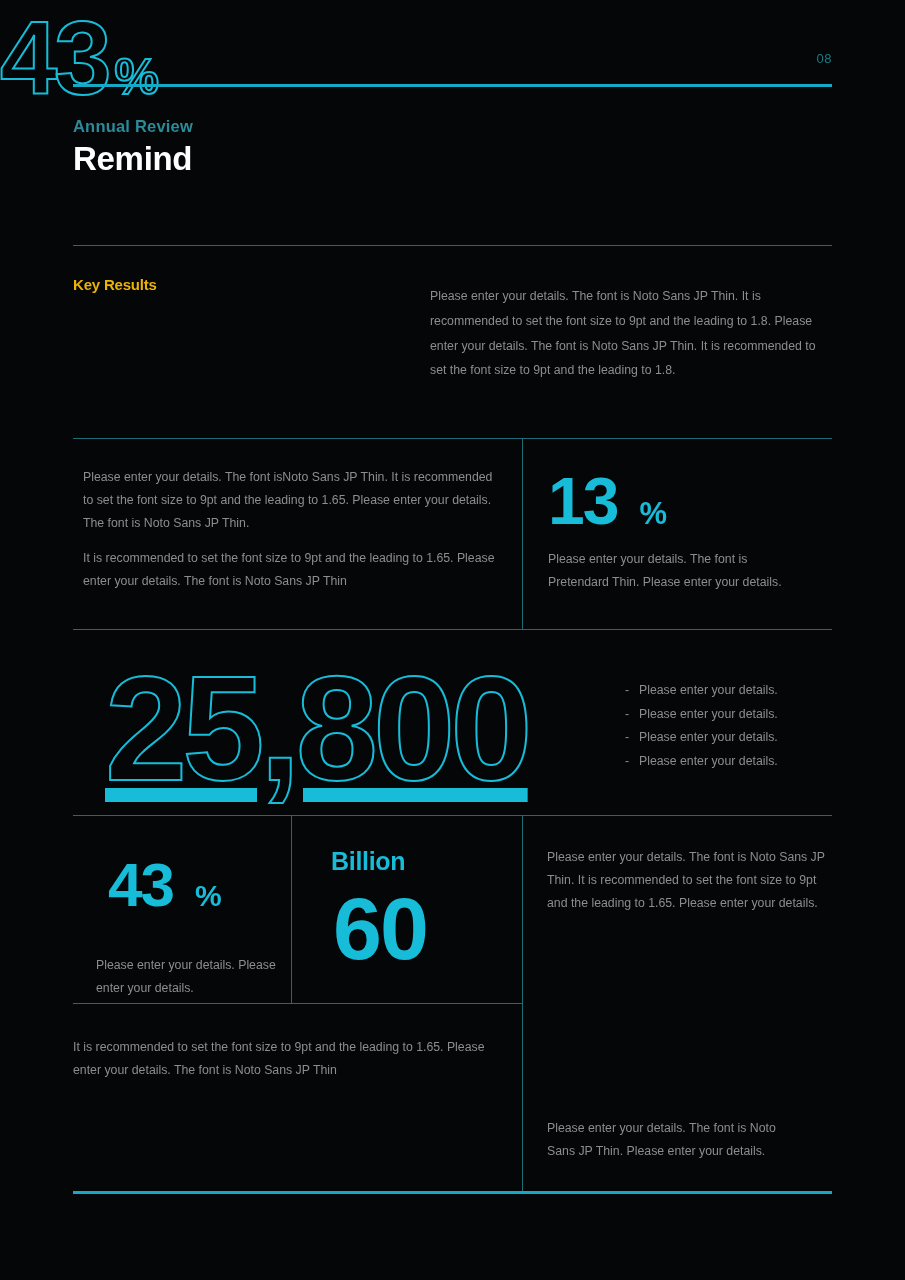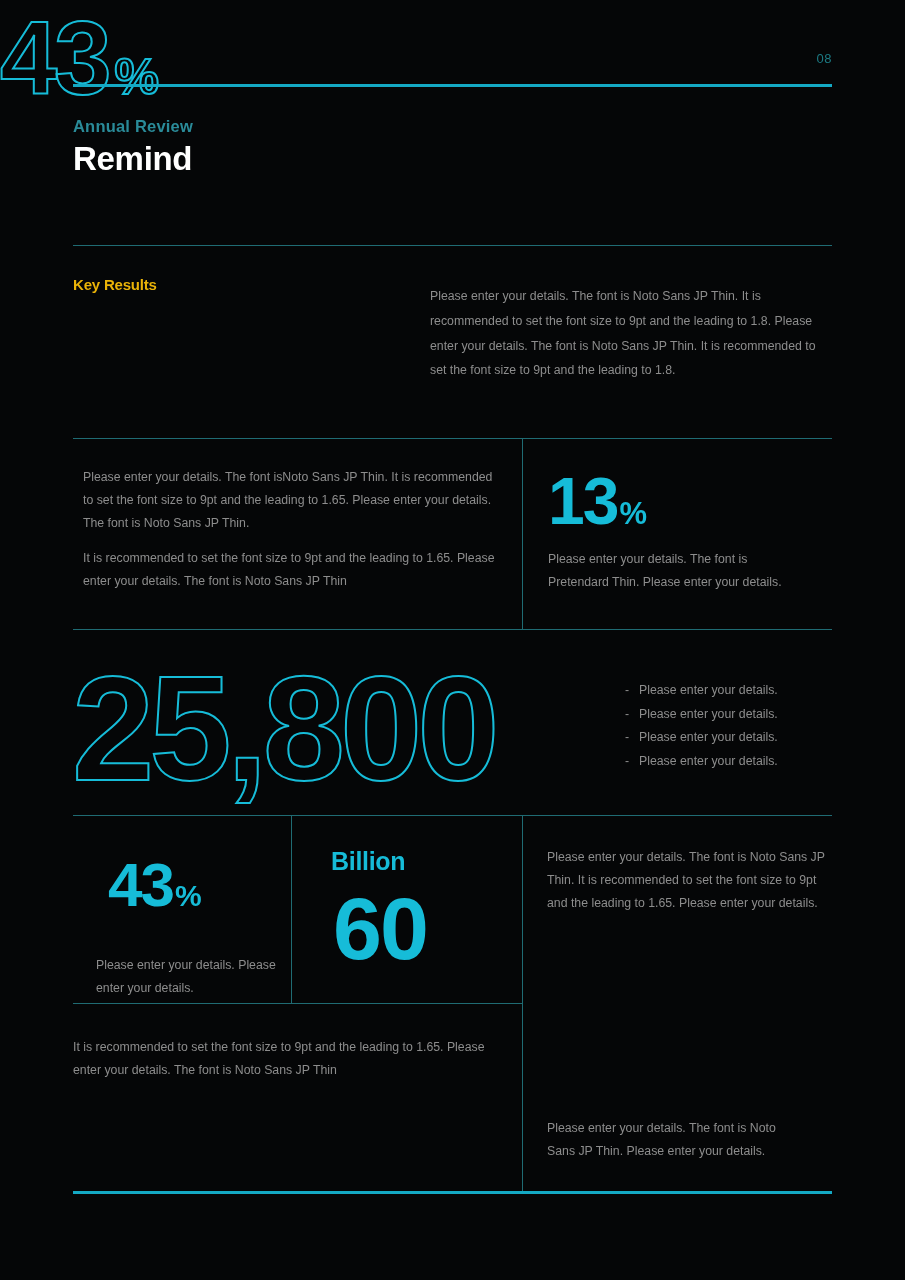--- a/index.html
+++ b/index.html
@@ -97,20 +97,21 @@
     color: #8d8d8d;
   }
   .blk-text p { margin: 0; }
   .blk-text p + p { margin-top: 12px; }
 
   .statline {
     position: absolute;
     display: flex;
     align-items: baseline;
     color: #16bcd8;
+    gap: 20px;
   }
   .statline .num {
     font-size: 66px;
     font-weight: bold;
     line-height: 0.95;
     letter-spacing: -2px;
   }
   .statline .unit {
     font-size: 31px;
     font-weight: bold;
@@ -129,24 +130,25 @@
   .outline-num {
     position: absolute;
     font-weight: bold;
     color: transparent;
     -webkit-text-stroke: 2px #16bcd8;
     text-stroke: 2px #16bcd8;
     line-height: 1;
     white-space: nowrap;
   }
   .outline-25800 {
-    left: 72px;
+    left: 105px;
     top: 655px;
     font-size: 148px;
     letter-spacing: -5px;
+    text-decoration: underline;
   }
   .outline-43 {
     left: 547px;
     top: 975px;
     font-size: 0;
     display: flex;
     align-items: baseline;
   }
   .outline-43 .num {
     font-size: 103px;

